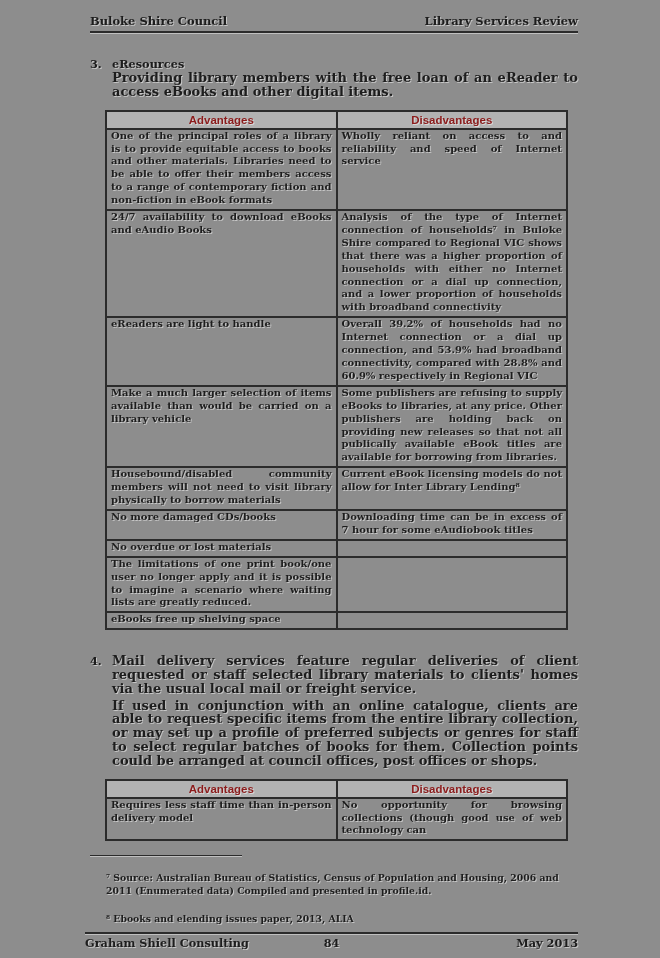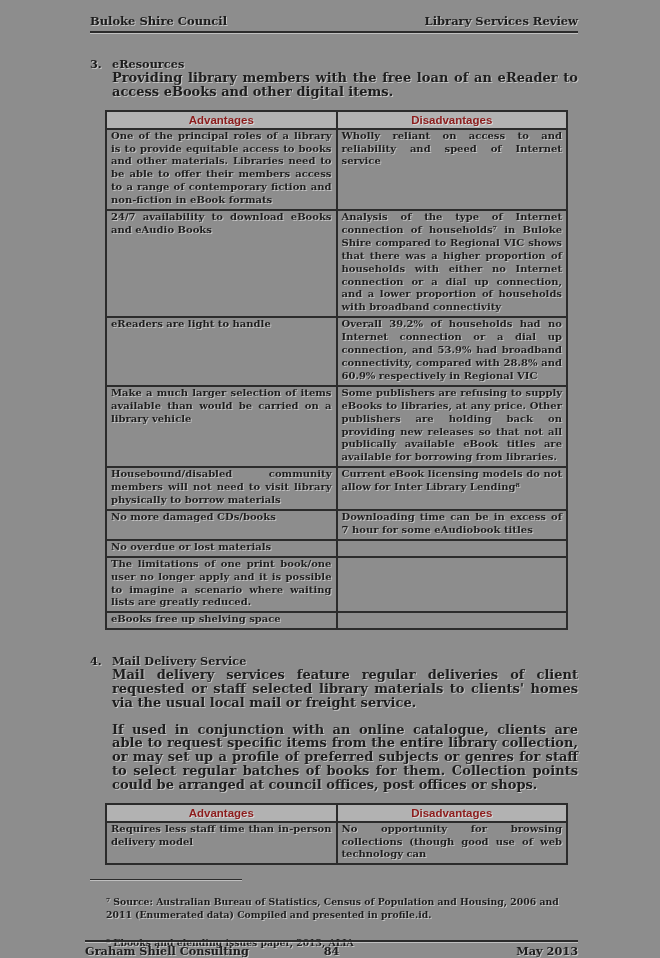--- a/index.html
+++ b/index.html
@@ -16,34 +16,34 @@
     font-family:"DejaVu Serif",serif;font-weight:bold;color:var(--ink);
     text-shadow:1px 1px 0 rgba(255,255,255,.5);
     overflow:hidden;
   }
   .page{position:relative;width:660px;height:958px;padding:15px 82px 0 90px;overflow:hidden;}
   .doc-header{display:flex;justify-content:space-between;font-size:11.5px;line-height:13px;}
   .rule{border:0;border-top:2.2px solid var(--line);box-shadow:0 1px 0 rgba(255,255,255,.45);margin:3px 0 0 0;}
   .section{margin-top:24px;display:grid;grid-template-columns:22px 1fr;}
   .sec-num,.sec-title{font-size:11.3px;line-height:14px;}
   .sec-body p{margin:0;font-size:13px;line-height:13.8px;text-align:justify;}
-  .sec-body p + p{margin-top:13px;}
+  .sec-body p + p{margin-top:3px;}
   table{border-collapse:collapse;margin:11px 0 0 15px;width:463px;table-layout:fixed;}
   th,td{border:2px solid var(--line);}
   th{
     font-family:"Liberation Sans",sans-serif;color:var(--red);
     font-size:11.5px;line-height:14px;padding:1px 2px;background:var(--th-bg);
     text-align:center;
   }
   td{font-size:10px;line-height:12.9px;text-align:justify;padding:0 4px 2px;vertical-align:top;}
   td.adv{width:52.8%;}
   .fn-rule{border:0;border-top:1.6px solid var(--line);box-shadow:0 1px 0 rgba(255,255,255,.45);width:152px;margin:14px 0 3px 0;}
   .footnotes{font-size:9.3px;line-height:12.4px;}
   .footnotes div{margin:16px;}
-  .doc-footer{position:absolute;left:85px;right:82px;bottom:0;}
+  .doc-footer{position:absolute;left:85px;right:82px;bottom:8px;}
   .doc-footer .inner{position:relative;display:flex;justify-content:space-between;font-size:11.3px;line-height:14px;margin-top:2px;}
   .doc-footer .pageno{position:absolute;left:0;right:0;text-align:center;}
 </style>
 </head>
 <body>
 
 <div class="page">
 
   <div class="doc-header">
     <span>Buloke Shire Council</span>
@@ -102,21 +102,20 @@
       <tr>
         <td class="adv">eBooks free up shelving space</td>
         <td></td>
       </tr>
     </tbody>
   </table>
 
   <div class="section">
     <div class="sec-num">4.</div>
     <div class="sec-body">
-      <div class="sec-title">Mail Delivery Service</div>
       <p>Mail delivery services feature regular deliveries of client requested or staff selected library materials to clients' homes via the usual local mail or freight service.</p>
       <p>If used in conjunction with an online catalogue, clients are able to request specific items from the entire library collection, or may set up a profile of preferred subjects or genres for staff to select regular batches of books for them. Collection points could be arranged at council offices, post offices or shops.</p>
     </div>
   </div>
 
   <table>
     <thead>
       <tr>
         <th class="adv">Advantages</th>
         <th>Disadvantages</th>

